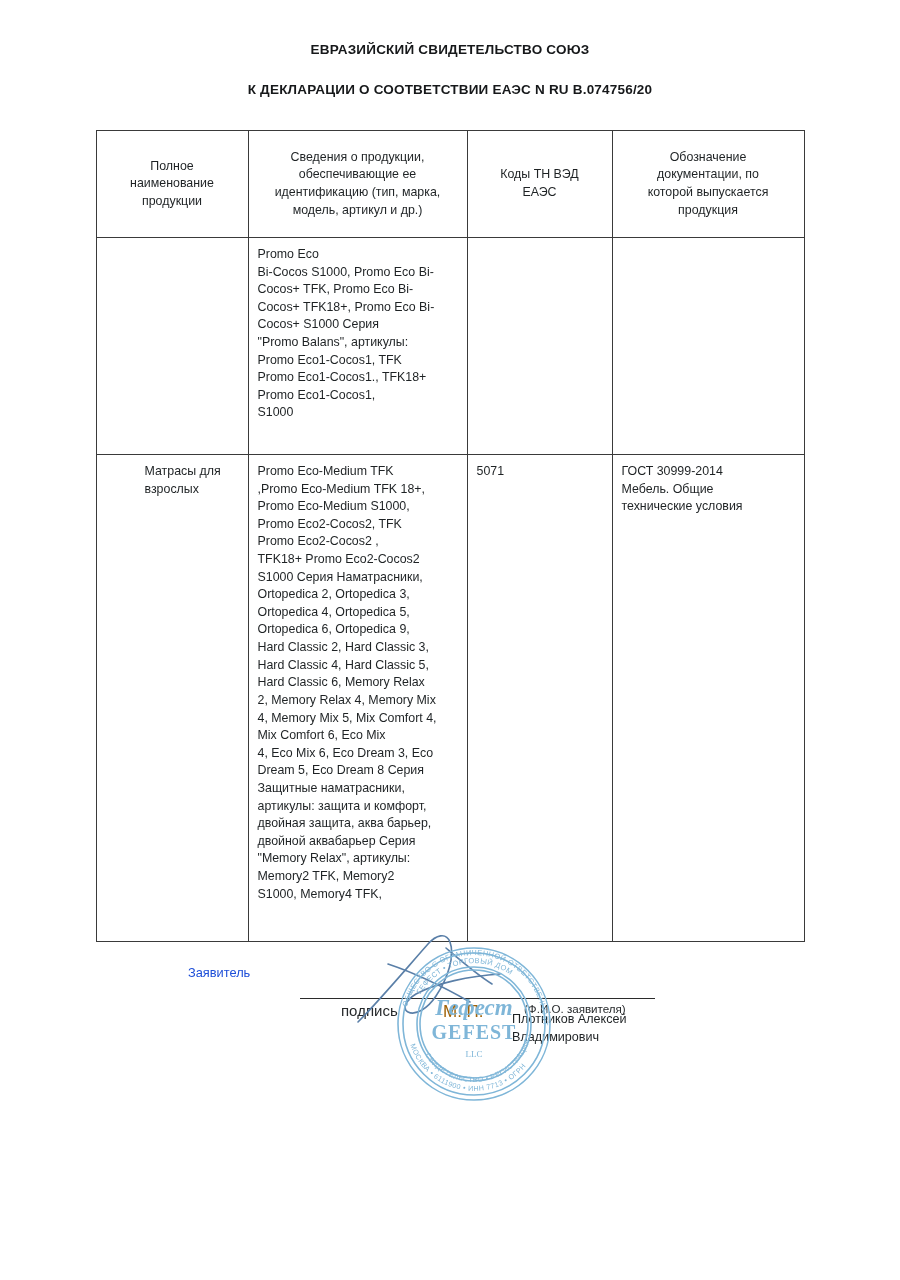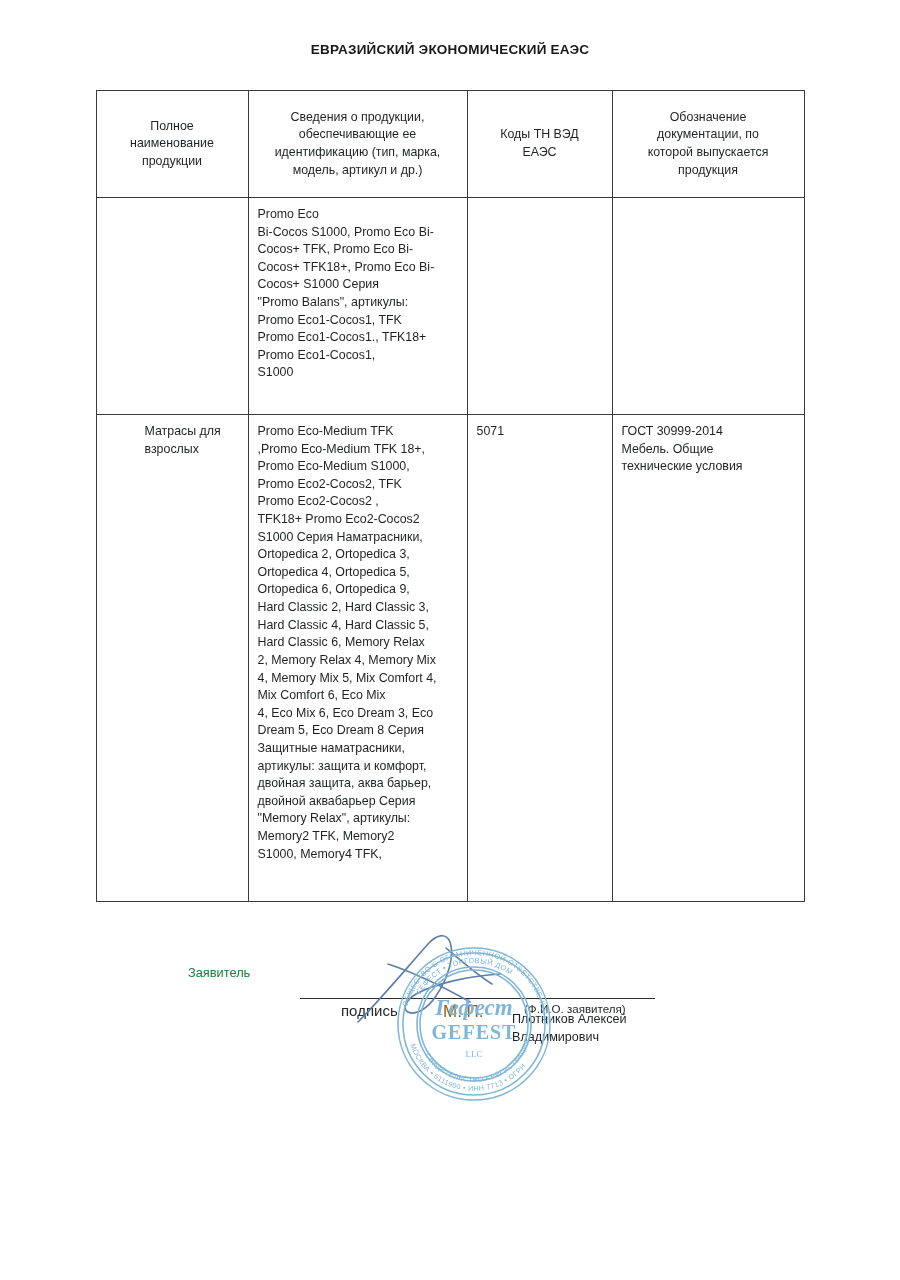--- a/index.html
+++ b/index.html
@@ -78,21 +78,21 @@
     left: 0;
     top: 950px;
     width: 900px;
     height: 140px;
   }
   .applicant-label {
     position: absolute;
     left: 188px;
     top: 15px;
     font-size: 12.8px;
-    color: #15803d;
+    color: #1d4ed8;
   }
   .sign-line {
     position: absolute;
     left: 300px;
     top: 48px;
     width: 355px;
     border-top: 1px solid #2b2b2b;
   }
   .sign-caption {
     position: absolute;
@@ -145,21 +145,22 @@
     height: 110px;
     pointer-events: none;
   }
 </style>
 </head>
 <body>
 
 <div class="page">
 
   <div class="header">
-    <div class="line line1">ЕВРАЗИЙСКИЙ ЭКОНОМИЧЕСКИЙ ЕАЭС</div>
+    <div class="line line1">ЕВРАЗИЙСКИЙ СВИДЕТЕЛЬСТВО СОЮЗ</div>
+    <div class="line line3">К ДЕКЛАРАЦИИ О СООТВЕТСТВИИ ЕАЭС N RU В.074756/20</div>
   </div>
 
   <table class="doc">
     <thead>
       <tr>
         <td class="th-left" style="white-space: pre-line;">Полное
 наименование
 продукции</td>
         <td class="th-desc" style="white-space: pre-line;">Сведения о продукции,
 обеспечивающие ее

